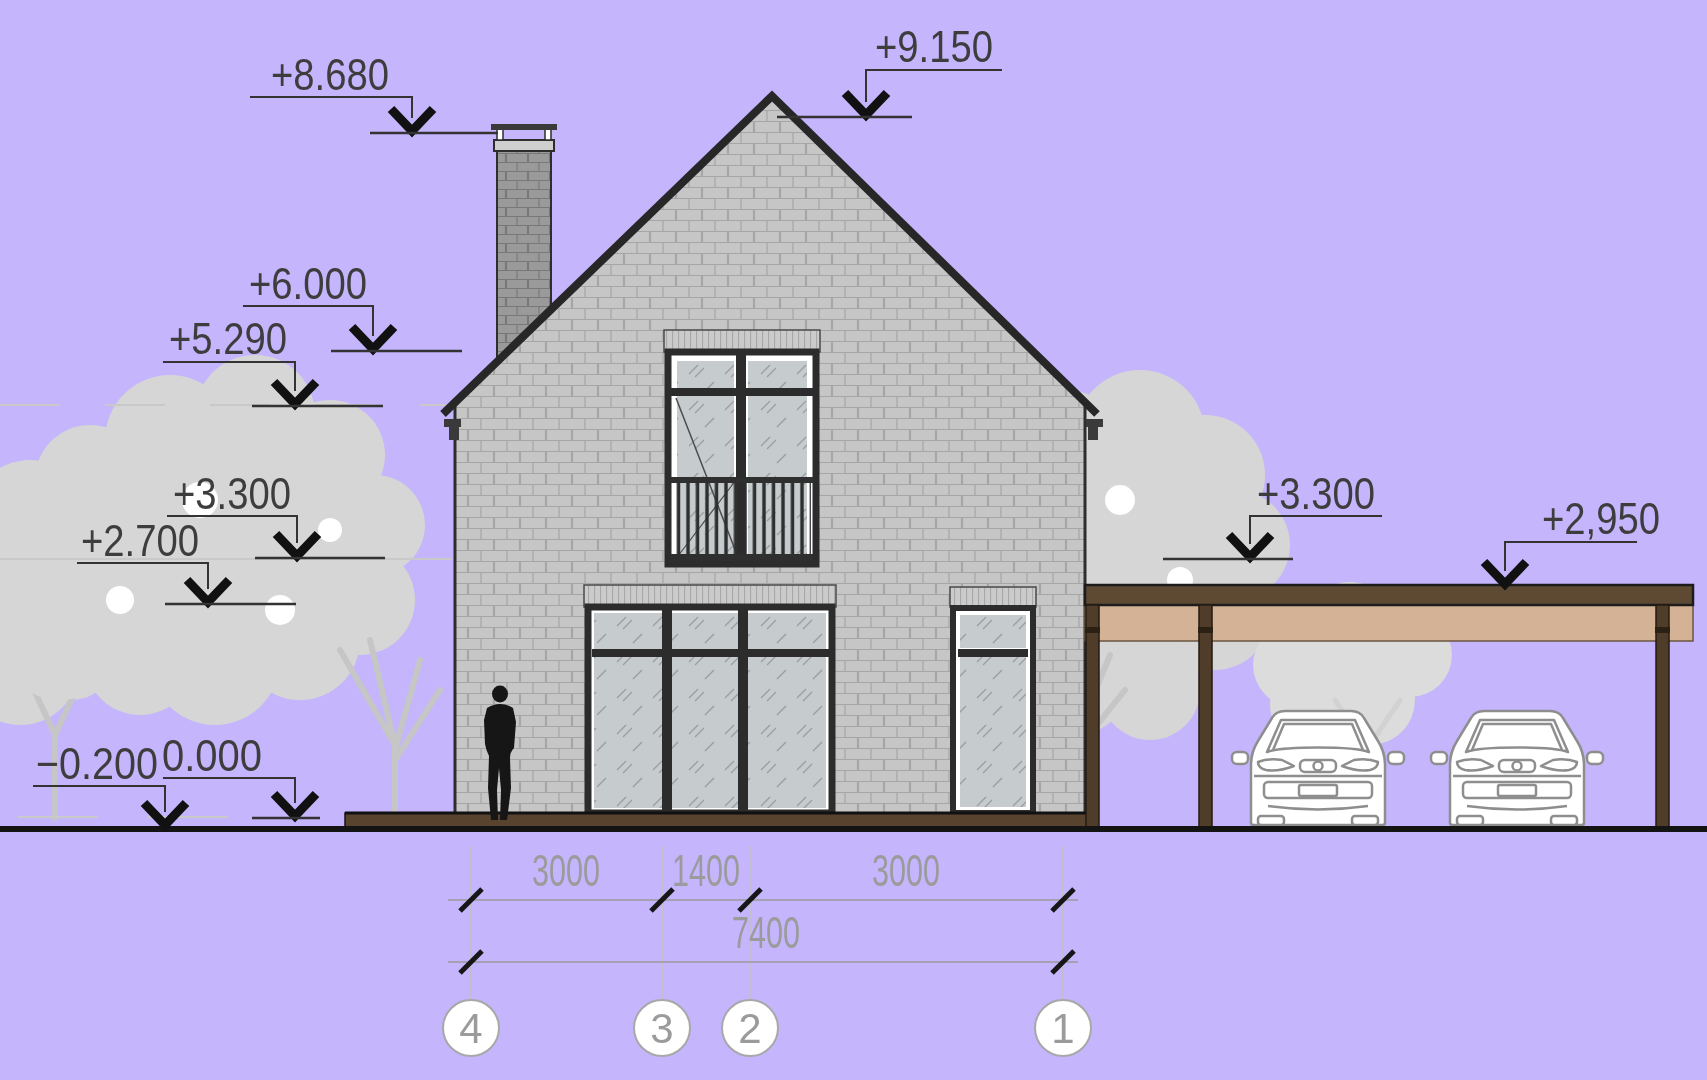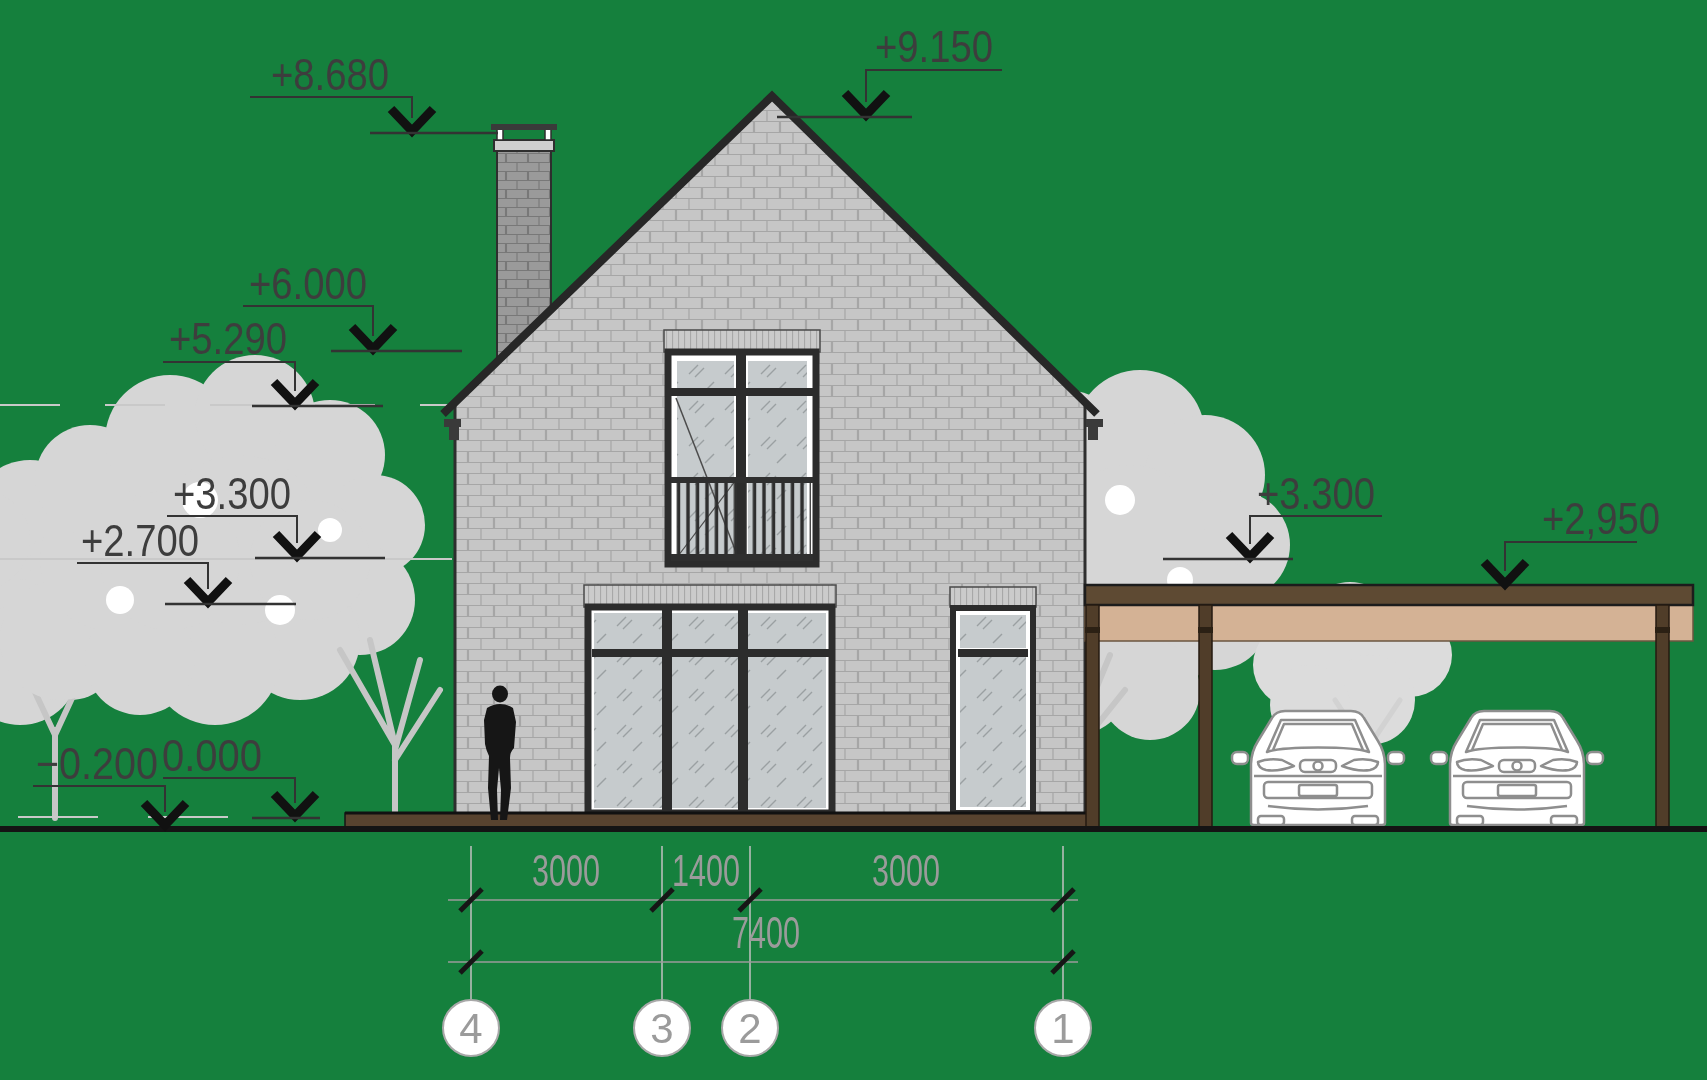--- a/index.html
+++ b/index.html
@@ -1,16 +1,16 @@
 <!DOCTYPE html>
 <html><head>
 <meta charset="utf-8">
 <style>
   html,body { margin:0; padding:0; background:#ffffff; }
-  .stage { width:1707px; height:1080px; position:relative; background:#15803d; overflow:hidden; }
+  .stage { width:1707px; height:1080px; position:relative; background:#c4b5fd; overflow:hidden; }
   svg { display:block; }
   text { font-family:"Liberation Sans", sans-serif; }
   .elev { font-size:44px; font-weight:300; fill:#3d3d3d; }
   .dim  { font-size:44px; font-weight:300; fill:#9b9b9b; }
   .axis { font-size:42px; font-weight:300; fill:#9b9b9b; }
   .mk   { stroke:#333; stroke-width:2; fill:none; }
   .lvl  { stroke:#333; stroke-width:2.5; }
   .chev { stroke:#111; stroke-width:9; fill:none; }
   .dimline { stroke:#9b9b9b; stroke-width:1.5; }
   .extline { stroke:#c2c2c2; stroke-width:1.5; }

